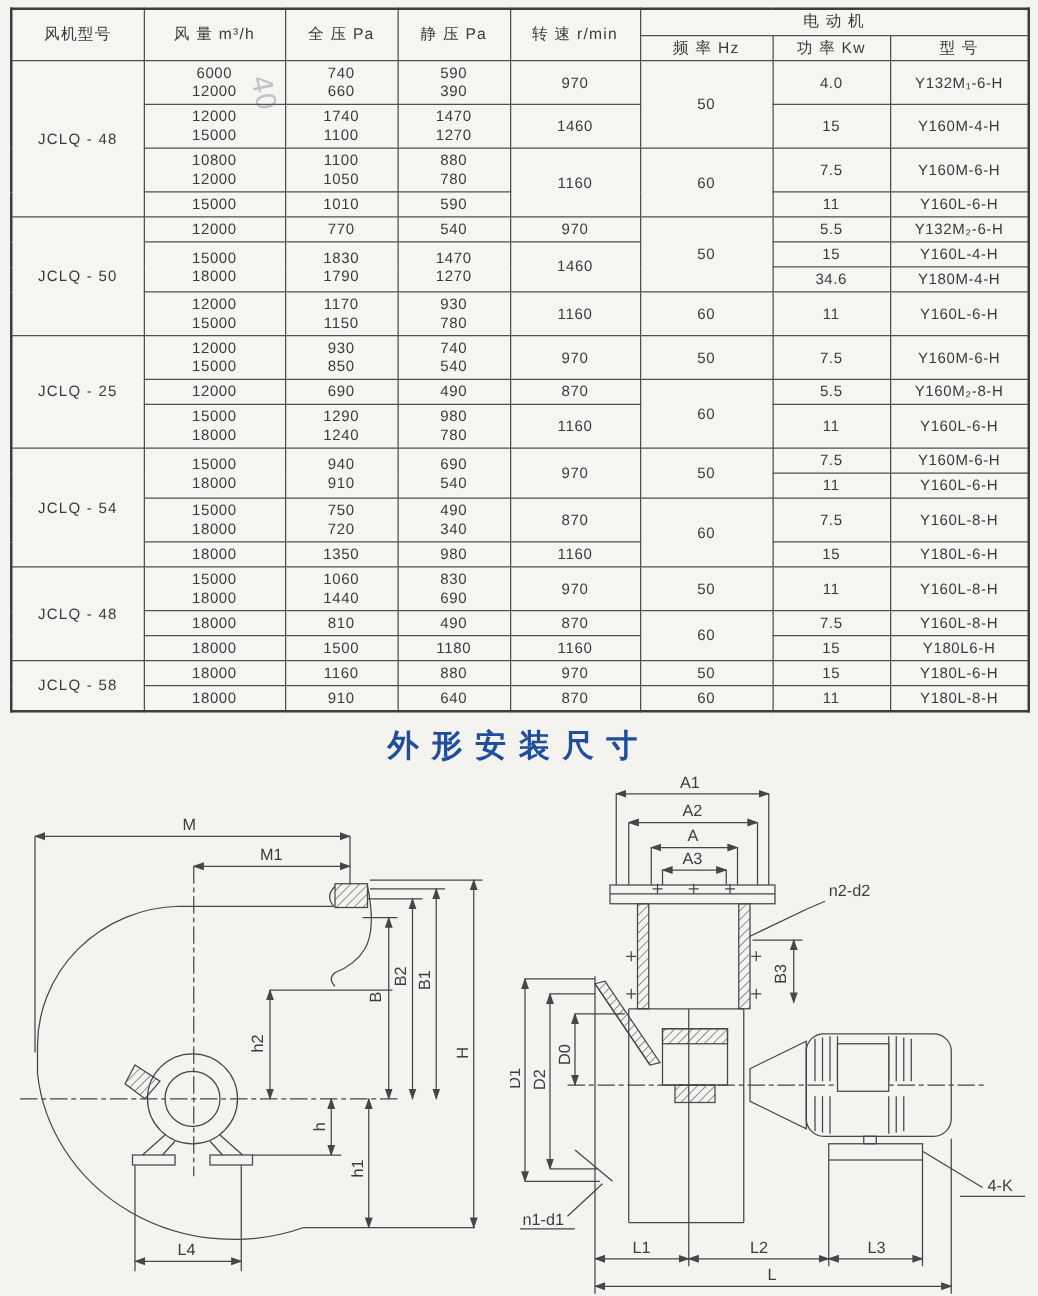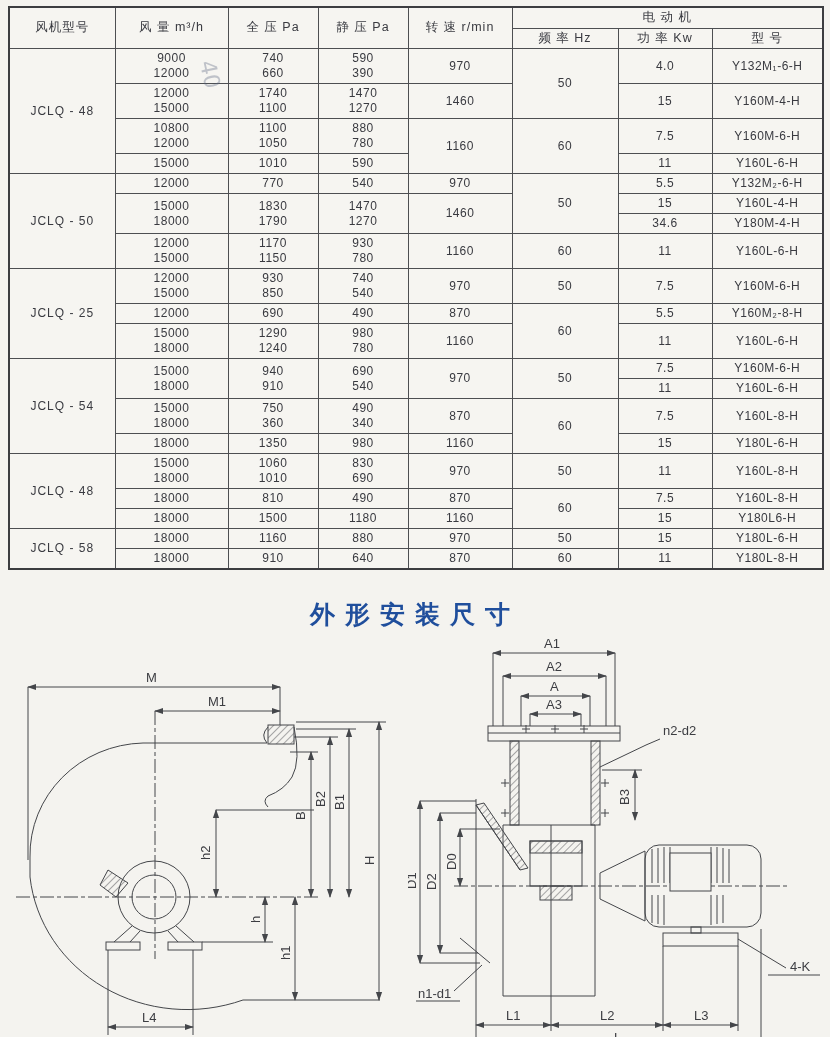--- a/index.html
+++ b/index.html
@@ -27,21 +27,21 @@
     color:#393a40;
     padding:2px 1px;
     line-height:1.25;
     white-space:pre-line;
     letter-spacing:0.5px;
   }
   table.spec{border:2px solid #3c3d40;}
   table.spec th{font-weight:normal;font-size:12.5px;letter-spacing:1px;}
   table.spec td.model{letter-spacing:1px;}
   .title{
-    margin-top:28px;
+    margin-top:10px;
     text-align:center;
     color:#1f4e9c;
     font-size:25px;
     font-weight:bold;
     letter-spacing:10px;
   }
   .drawings{
     position:relative;
     display:flex;
     align-items:flex-start;
@@ -93,21 +93,21 @@
         </tr>
         <tr>
           <th>频 率 Hz</th>
           <th>功 率 Kw</th>
           <th>型  号</th>
         </tr>
       </thead>
       <tbody id="spec-body">
           <tr>
             <td rowspan="4" class="model">JCLQ - 48</td>
-            <td>9000
+            <td>6000
 12000</td>
             <td>740
 660</td>
             <td>590
 390</td>
             <td>970</td>
             <td rowspan="2">50</td>
             <td>4.0</td>
             <td>Y132M₁-6-H</td>
           </tr>
@@ -225,42 +225,42 @@
             <td>Y160M-6-H</td>
           </tr>
           <tr>
             <td>11</td>
             <td>Y160L-6-H</td>
           </tr>
           <tr>
             <td>15000
 18000</td>
             <td>750
-360</td>
+720</td>
             <td>490
 340</td>
             <td>870</td>
             <td rowspan="2">60</td>
             <td>7.5</td>
             <td>Y160L-8-H</td>
           </tr>
           <tr>
             <td>18000</td>
             <td>1350</td>
             <td>980</td>
             <td>1160</td>
             <td>15</td>
             <td>Y180L-6-H</td>
           </tr>
           <tr>
             <td rowspan="3" class="model">JCLQ - 48</td>
             <td>15000
 18000</td>
             <td>1060
-1010</td>
+1440</td>
             <td>830
 690</td>
             <td>970</td>
             <td>50</td>
             <td>11</td>
             <td>Y160L-8-H</td>
           </tr>
           <tr>
             <td>18000</td>
             <td>810</td>

